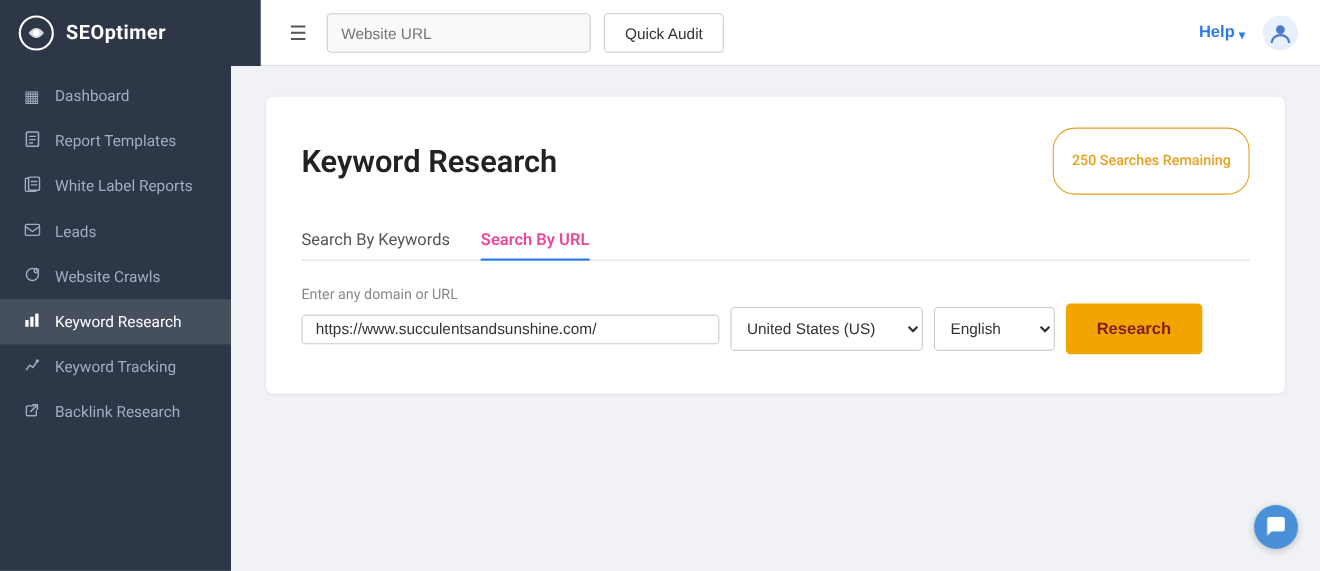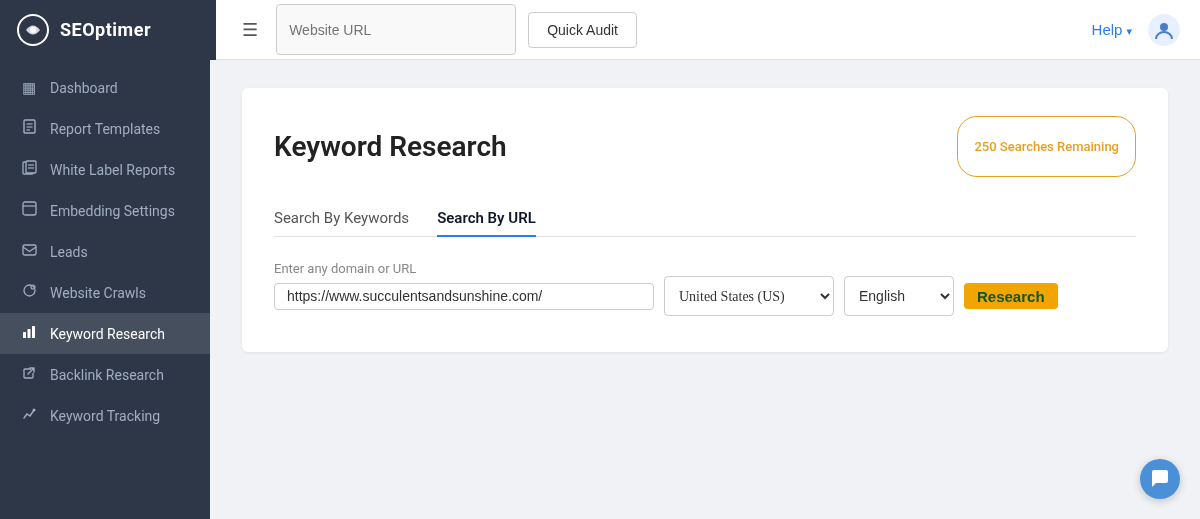--- a/index.html
+++ b/index.html
@@ -11,21 +11,21 @@
       background: #fff;
       border-bottom: 1px solid #e0e0e0;
       display: flex;
       align-items: center;
       padding: 0 16px;
       gap: 12px;
       z-index: 10;
       flex-shrink: 0;
     }
     .logo-area {
-      width: 216px;
+      width: 237px;
       background: #2d3748;
       height: 60px;
       display: flex;
       align-items: center;
       padding: 0 16px;
       gap: 10px;
       flex-shrink: 0;
       margin-left: -16px;
     }
     .logo-icon {
@@ -42,21 +42,21 @@
       background: none;
       border: none;
       cursor: pointer;
       padding: 6px;
       color: #555;
       font-size: 18px;
       margin-left: 8px;
     }
     .url-input-top {
       flex: 0 0 240px;
-      height: 51px;
+      height: 36px;
       border: 1px solid #ccc;
       border-radius: 4px;
       padding: 0 12px;
       font-size: 14px;
       color: #999;
       background: #f9f9f9;
     }
     .quick-audit-btn {
       height: 36px;
       padding: 0 18px;
@@ -67,21 +67,21 @@
       font-size: 14px;
       color: #333;
     }
     .topbar-spacer { flex: 1; }
     .help-btn {
       background: none;
       border: none;
       cursor: pointer;
       color: #2b7de9;
       font-size: 15px;
-      font-weight: 400;
+      font-weight: 700;
       display: flex;
       align-items: flex-end;
       gap: 4px;
     }
     .help-chevron { font-size: 11px; }
     .user-avatar-btn {
       background: none;
       border: none;
       cursor: pointer;
       padding: 4px;
@@ -177,21 +177,21 @@
     .tab {
       padding: 8px 0;
       margin-right: 28px;
       font-size: 15px;
       cursor: pointer;
       color: #555;
       border-bottom: 2.5px solid transparent;
       margin-bottom: -1px;
     }
     .tab.active {
-      color: #0f172a;
+      color: #ec4899;
       font-weight: 600;
       border-bottom-color: #2b7de9;
     }
 
     
     .search-label {
       font-size: 13px;
       color: #888;
       margin-bottom: 0;
     }
@@ -213,29 +213,29 @@
     .country-select, .language-select {
       height: 40px;
       border: 1px solid #ccc;
       border-radius: 4px;
       padding: 0 10px;
       font-size: 14px;
       color: #333;
       background: #fff;
       cursor: pointer;
     }
-    .country-select { min-width: 160px; font-family: Liberation Serif, serif; }
+    .country-select { min-width: 160px; }
     .language-select { min-width: 110px; }
     .research-btn {
-      height: 26px;
-      padding: 0 13px;
+      height: 46px;
+      padding: 0 28px;
       background: #f0a500;
       border: none;
       border-radius: 4px;
-      color: #14532d;
+      color: #7f1d1d;
       font-size: 15px;
       font-weight: 600;
       cursor: pointer;
     }
 
     
     .chat-bubble {
       position: fixed;
       bottom: 20px;
       right: 20px;
@@ -307,29 +307,20 @@
             <rect x="4" y="1" width="10" height="12" rx="1" stroke="#a0aec0" stroke-width="1.3" fill="#2d3748"></rect>
             <line x1="6" y1="5" x2="12" y2="5" stroke="#a0aec0" stroke-width="1.2"></line>
             <line x1="6" y1="8" x2="12" y2="8" stroke="#a0aec0" stroke-width="1.2"></line>
           </svg>
       </span>
       <span class="label">White Label Reports</span>
     </div>
     <div class="sidebar-item">
       <span class="icon">
         <svg width="15" height="15" viewBox="0 0 15 15" fill="none">
-            <rect x="1" y="1" width="13" height="13" rx="2" stroke="#a0aec0" stroke-width="1.3"></rect>
-            <line x1="1" y1="5" x2="14" y2="5" stroke="#a0aec0" stroke-width="1.2"></line>
-          </svg>
-      </span>
-      <span class="label">Embedding Settings</span>
-    </div>
-    <div class="sidebar-item">
-      <span class="icon">
-        <svg width="15" height="15" viewBox="0 0 15 15" fill="none">
             <rect x="1" y="3" width="13" height="10" rx="1.5" stroke="#a0aec0" stroke-width="1.3"></rect>
             <path d="M1 5l6.5 4.5L14 5" stroke="#a0aec0" stroke-width="1.2"></path>
           </svg>
       </span>
       <span class="label">Leads</span>
     </div>
     <div class="sidebar-item">
       <span class="icon">
         <svg width="15" height="15" viewBox="0 0 15 15" fill="none">
             <circle cx="7.5" cy="7.5" r="5.5" stroke="#a0aec0" stroke-width="1.3"></circle>
@@ -344,34 +335,34 @@
             <rect x="1" y="8" width="3" height="6" rx="0.5" fill="white"></rect>
             <rect x="5.5" y="5" width="3" height="9" rx="0.5" fill="white"></rect>
             <rect x="10" y="2" width="3" height="12" rx="0.5" fill="white"></rect>
           </svg>
       </span>
       <span class="label" style="color:#fff">Keyword Research</span>
     </div>
     <div class="sidebar-item">
       <span class="icon">
         <svg width="15" height="15" viewBox="0 0 15 15" fill="none">
+            <path d="M2 12 L5 8 L8 10 L12 4" stroke="#a0aec0" stroke-width="1.4" fill="none" stroke-linecap="round"></path>
+            <circle cx="12" cy="4" r="1.5" fill="#a0aec0"></circle>
+          </svg>
+      </span>
+      <span class="label">Keyword Tracking</span>
+    </div>
+    <div class="sidebar-item">
+      <span class="icon">
+        <svg width="15" height="15" viewBox="0 0 15 15" fill="none">
             <path d="M6 9l6-6m0 0H8m4 0v4" stroke="#a0aec0" stroke-width="1.4" stroke-linecap="round" stroke-linejoin="round"></path>
             <path d="M9 4H3a1 1 0 00-1 1v7a1 1 0 001 1h7a1 1 0 001-1V8" stroke="#a0aec0" stroke-width="1.3"></path>
           </svg>
       </span>
       <span class="label">Backlink Research</span>
-    </div>
-    <div class="sidebar-item">
-      <span class="icon">
-        <svg width="15" height="15" viewBox="0 0 15 15" fill="none">
-            <path d="M2 12 L5 8 L8 10 L12 4" stroke="#a0aec0" stroke-width="1.4" fill="none" stroke-linecap="round"></path>
-            <circle cx="12" cy="4" r="1.5" fill="#a0aec0"></circle>
-          </svg>
-      </span>
-      <span class="label">Keyword Tracking</span>
     </div>
   </nav>
 
   <main class="content">
     <div class="content-card">
       <div class="page-header">
         <h1 class="page-title">Keyword Research</h1>
         <div class="searches-badge">250 Searches Remaining</div>
       </div>
 

